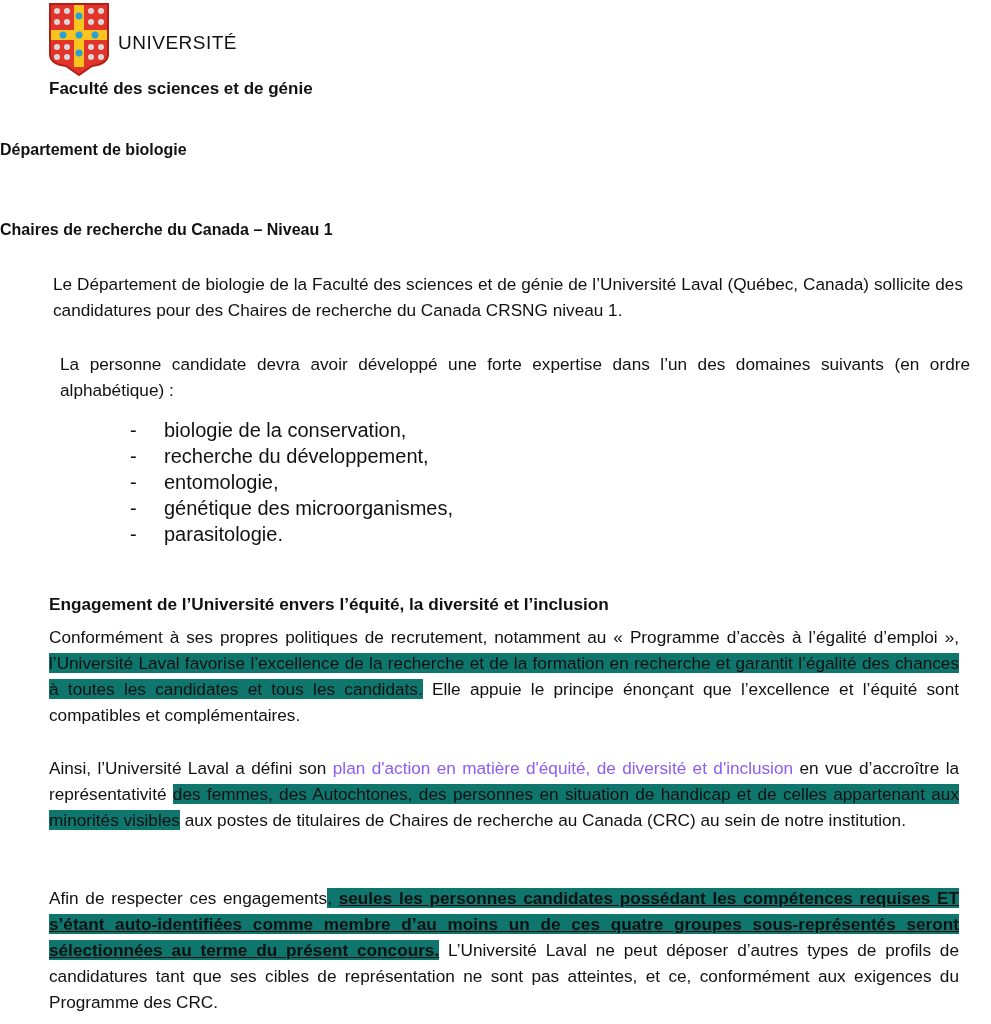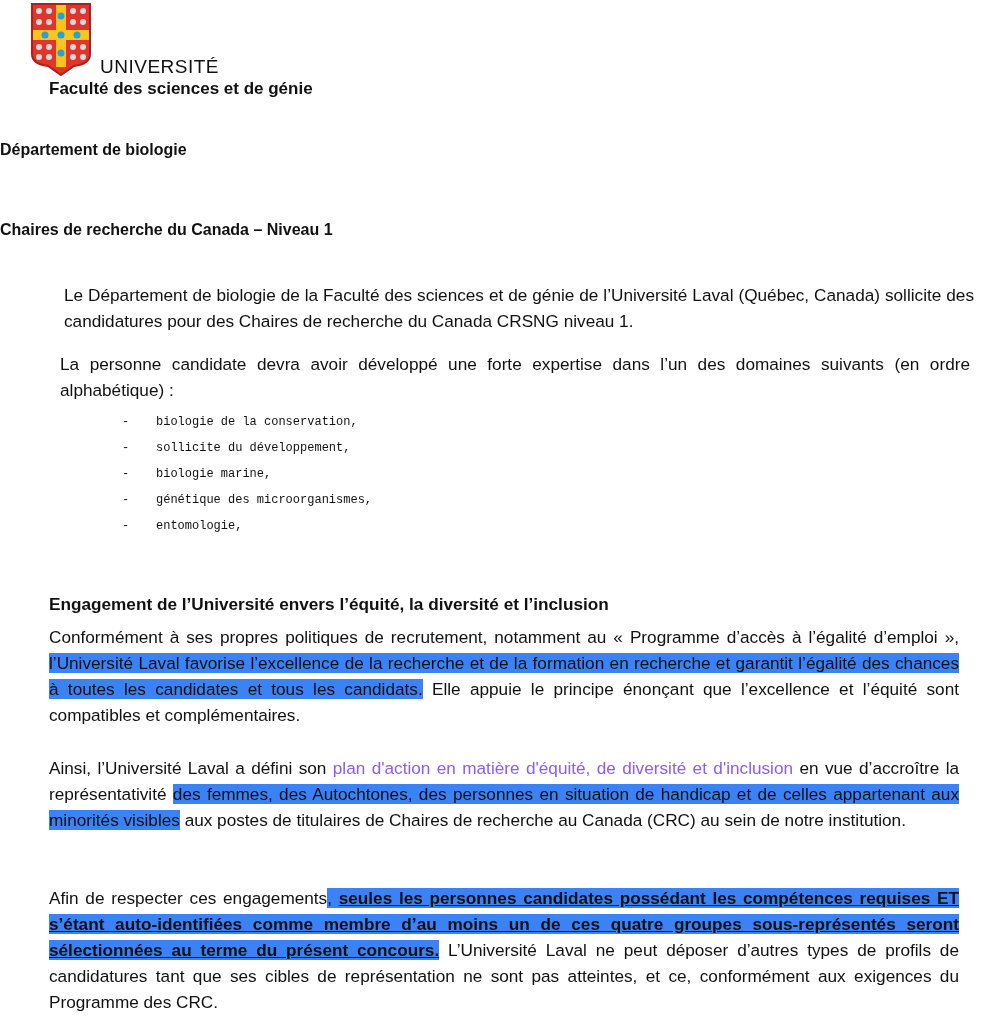--- a/index.html
+++ b/index.html
@@ -1,41 +1,41 @@
 <!DOCTYPE html>
 <html><head>
   <meta charset="utf-8">
   <style>
     html, body { margin: 0; padding: 0; background: #ffffff; }
     body { width: 991px; height: 1024px; overflow: hidden; position: relative; color: #111; }
     .page { position: absolute; left: 0; top: 0; width: 991px; height: 1024px; }
 
-    .logo { position: absolute; left: 30px; top: 2px; display: flex; align-items: flex-end; }
+    .logo { position: absolute; left: 48px; top: 2px; display: flex; align-items: center; }
     .shield { width: 62px; height: 74px; }
     .wordmark { margin-left: 8px; margin-top: 6px; font-family: "Liberation Sans", sans-serif; color: #111; line-height: 1; }
     .wordmark .w1 { font-size: 19px; letter-spacing: 0.5px; }
     .wordmark .w2 { font-size: 38px; letter-spacing: -1px; margin-top: -2px; }
     .faculty { position: absolute; left: 49px; top: 79px; font-family: "Liberation Sans", sans-serif; font-size: 17px; font-weight: bold; }
 
     .title { position: absolute; left: 0; width: 991px; text-align: left; font-family: "Liberation Sans", sans-serif; font-weight: bold; font-size: 16px; }
     .t1 { top: 141px; }
     .t2 { top: 182px; margin-top: 39px; }
 
     .body { position: absolute; left: 49px; width: 910px; font-family: "Liberation Sans", sans-serif; font-size: 17.2px; line-height: 26px; }
     .justify { text-align: justify; text-align-last: left; }
     .p1 { top: 267px; }
     .p2 { top: 340px; }
-    .list { position: absolute; left: 112px; top: 405px; font-family: Liberation Mono, monospace; font-size: 12px; line-height: 26px; list-style: none; margin: 4px; padding: 0; }
+    .list { position: absolute; left: 112px; top: 405px; font-family: Liberation Sans, sans-serif; font-size: 20px; line-height: 26px; list-style: none; margin: 12px; padding: 0; }
     .list li { position: relative; padding-left: 40px; }
     .list li::before { content: "-"; position: absolute; left: 6px; }
     .h-eng { position: absolute; left: 49px; top: 594px; font-family: "Liberation Sans", sans-serif; font-size: 17.2px; font-weight: bold; }
     .p3 { top: 624px; }
     .p4 { top: 755px; }
     .p5 { top: 885px; }
-    .hl { background: #3b82f6; }
+    .hl { background: #0f766e; }
     .link { color: #8b5cf6; }
     .strong-u { font-weight: bold; text-decoration: underline; }
   </style>
 </head>
 <body>
 
 <div class="page">
 
   <div class="logo">
     <svg class="shield" viewBox="0 0 62 74">
@@ -70,29 +70,29 @@
     </svg>
     <div class="wordmark">
       <div class="w1">UNIVERSITÉ</div>
     </div>
   </div>
   <div class="faculty">Faculté des sciences et de génie</div>
 
   <div class="title t1">Département de biologie</div>
   <div class="title t2">Chaires de recherche du Canada – Niveau 1</div>
 
-  <p class="body justify p1" style="margin:15px">Le Département de biologie de la Faculté des sciences et de génie de l’Université Laval (Québec, Canada) sollicite des candidatures pour des Chaires de recherche du Canada CRSNG niveau 1.</p>
+  <p class="body justify p1" style="margin:4px">Le Département de biologie de la Faculté des sciences et de génie de l’Université Laval (Québec, Canada) sollicite des candidatures pour des Chaires de recherche du Canada CRSNG niveau 1.</p>
   <p class="body justify p2" style="margin:11px">La personne candidate devra avoir développé une forte expertise dans l’un des domaines suivants (en ordre alphabétique) :</p>
 
   <ul class="list">
     <li>biologie de la conservation,</li>
-    <li>sollicite du développement,</li>
-    <li>biologie marine,</li>
+    <li>recherche du développement,</li>
+    <li>entomologie,</li>
     <li>génétique des microorganismes,</li>
-    <li>entomologie,</li>
+    <li>parasitologie.</li>
   </ul>
 
   <div class="h-eng">Engagement de l’Université envers l’équité, la diversité et l’inclusion</div>
 
   <p class="body justify p3" style="margin:0"><span>Conformément à ses propres politiques de recrutement, notamment au « Programme d’accès à l’égalité d’emploi », </span><span class="hl">l’Université Laval favorise l’excellence de la recherche et de la formation en recherche et garantit l’égalité des chances à toutes les candidates et tous les candidats.</span><span> Elle appuie le principe énonçant que l’excellence et l’équité sont compatibles et complémentaires.</span></p>
 
   <p class="body justify p4" style="margin:0"><span>Ainsi, l’Université Laval a défini son </span><a class="link">plan d'action en matière d'équité, de diversité et d'inclusion</a><span> en vue d’accroître la représentativité </span><span class="hl">des femmes, des Autochtones, des personnes en situation de handicap et de celles appartenant aux minorités visibles</span><span> aux postes de titulaires de  Chaires de recherche au Canada (CRC) au sein de notre institution.</span></p>
 
   <p class="body justify p5" style="margin:0"><span>Afin de respecter ces engagements</span><span class="hl">, </span><span class="hl strong-u">seules les personnes candidates possédant les compétences requises ET s’étant auto-identifiées comme membre d’au moins un de ces quatre groupes sous-représentés seront sélectionnées au terme du présent concours.</span><span> L’Université Laval ne peut déposer d’autres types de profils de candidatures tant que ses cibles de représentation ne sont pas atteintes, et ce, conformément aux exigences du Programme des CRC.</span></p>
 

